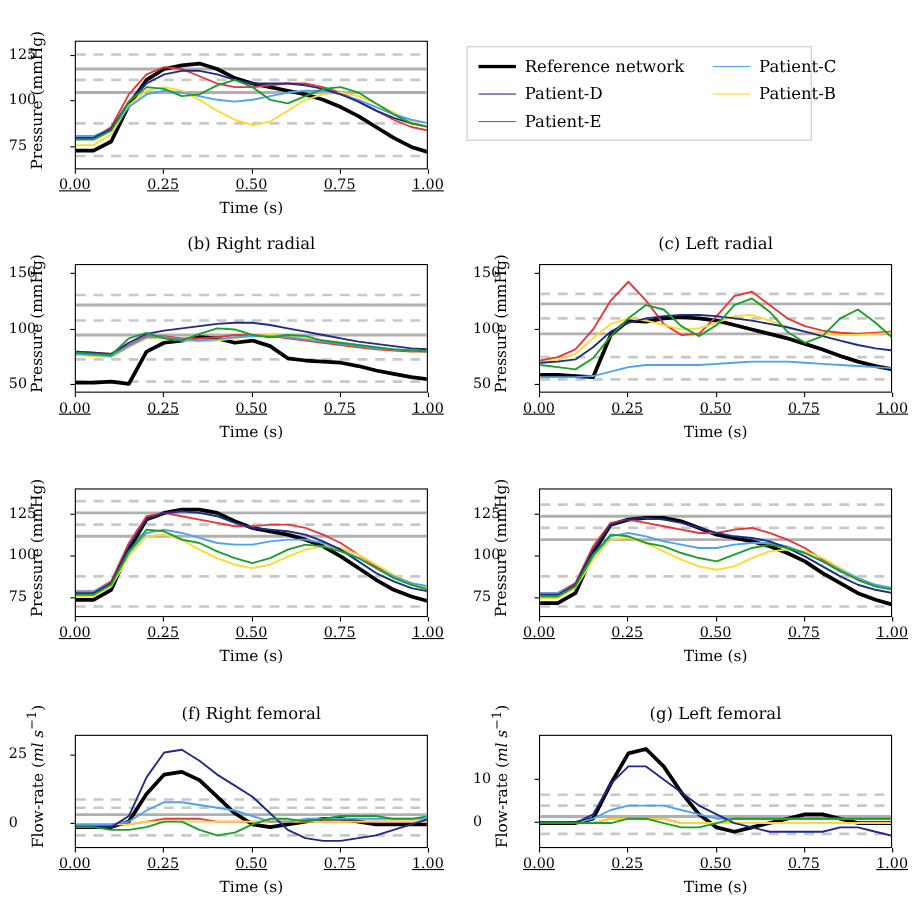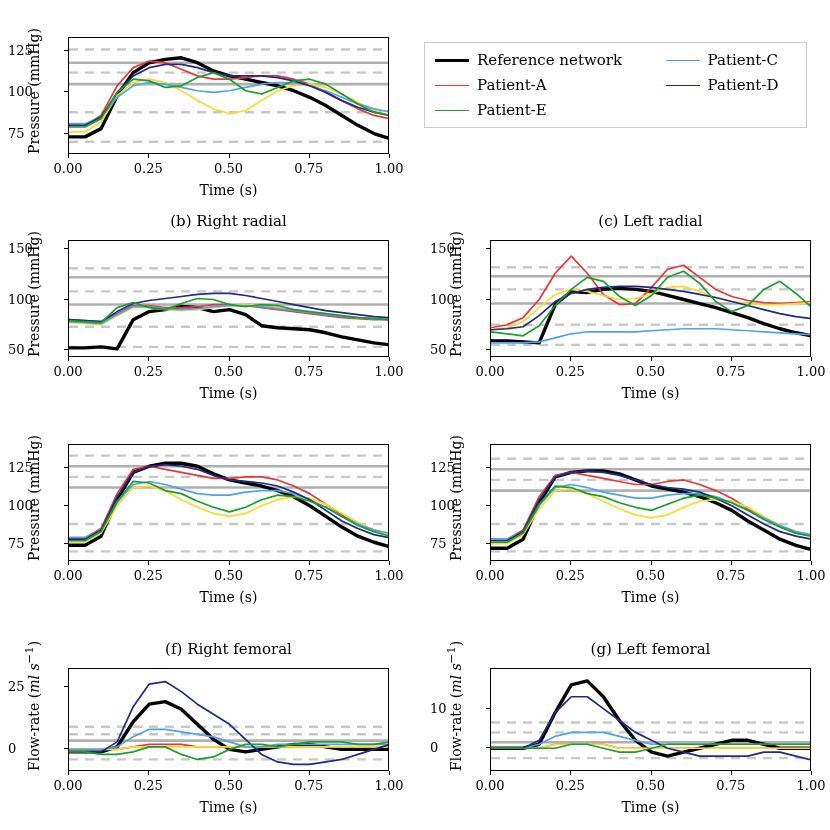--- a/index.html
+++ b/index.html
@@ -48,20 +48,21 @@
     text-align:left;
     white-space:nowrap;
     transform:translateY(-50%);
   }
   .xtick{
     position:absolute;
     font-size:13px;
     text-align:center;
     white-space:nowrap;
     transform:translateX(-50%);
+    text-decoration:underline;
   }
   .tickmark-y{position:absolute;width:4px;height:1px;background:#000;}
   .tickmark-x{position:absolute;width:1px;height:4px;background:#000;}
   .legend{
     position:absolute;
     border:1px solid #cccccc;
     background:#ffffff;
     box-sizing:border-box;
     padding:8px 10px;
   }
@@ -322,37 +323,37 @@
       <div class="tickmark-x" style="left: 140.25px; top: 131px;"></div>
       <div class="xtick" style="left: 140.25px; top: 138px;">0.25</div>
       <div class="tickmark-x" style="left: 220.5px; top: 131px;"></div>
       <div class="xtick" style="left: 220.5px; top: 138px;">0.50</div>
       <div class="tickmark-x" style="left: 300.75px; top: 131px;"></div>
       <div class="xtick" style="left: 300.75px; top: 138px;">0.75</div>
       <div class="tickmark-x" style="left: 381px; top: 131px;"></div>
       <div class="xtick" style="left: 381px; top: 138px;">1.00</div>
       <div class="xlabel" style="left: 60px; width: 321px; top: 159px;">Time (s)</div>
     </div>
-    <div class="legend" style="left: 424px; top: 42px; width: 383px;">
+    <div class="legend" style="left: 424px; top: 42px; width: 314px;">
       <div class="legend-grid">
         <div class="legend-item">
           <span class="legend-line" style="border-top-width:3.2px;border-top-color:#000000;"></span>
           <span class="legend-label">Reference network</span>
         </div>
         <div class="legend-item">
           <span class="legend-line" style="border-top-width:1.6px;border-top-color:#4da3f0;"></span>
           <span class="legend-label">Patient-C</span>
         </div>
         <div class="legend-item">
-          <span class="legend-line" style="border-top-width:1.6px;border-top-color:#e8373a;"></span>
-          <span class="legend-label">Patient-A</span>
-        </div>
-        <div class="legend-item">
           <span class="legend-line" style="border-top-width:1.6px;border-top-color:#1f2b87;"></span>
           <span class="legend-label">Patient-D</span>
+        </div>
+        <div class="legend-item">
+          <span class="legend-line" style="border-top-width:1.6px;border-top-color:#ffd92e;"></span>
+          <span class="legend-label">Patient-B</span>
         </div>
         <div class="legend-item">
           <span class="legend-line" style="border-top-width:1.6px;border-top-color:#1a9f2a;"></span>
           <span class="legend-label">Patient-E</span>
         </div>
       </div>
     </div>
   </div>
 
 </body></html>

